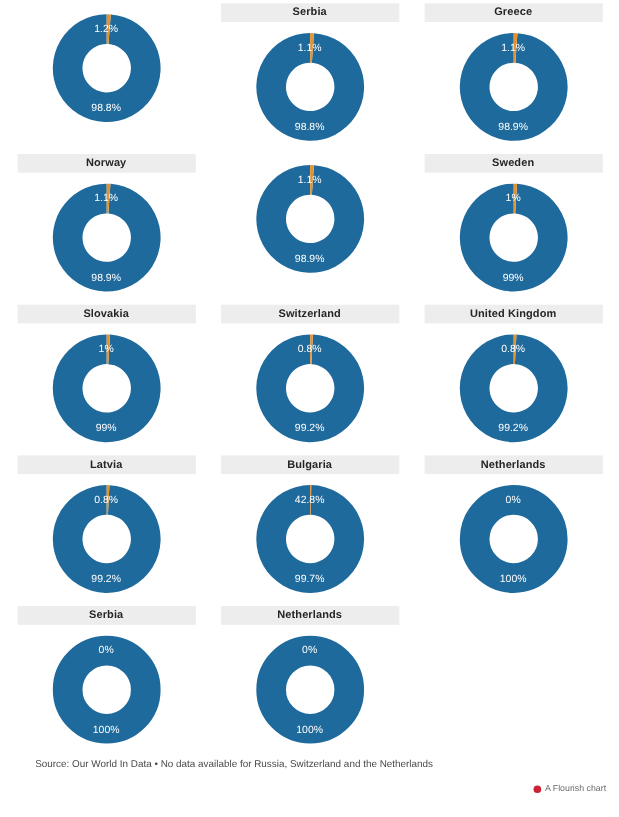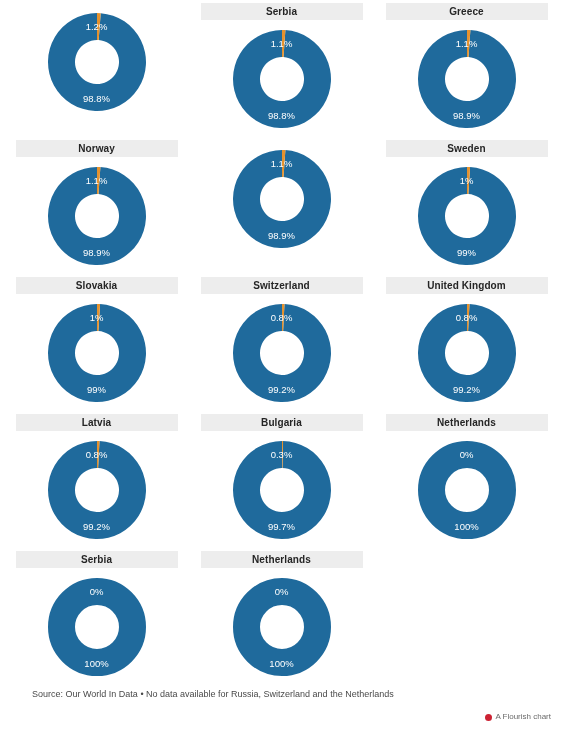--- a/index.html
+++ b/index.html
@@ -232,21 +232,21 @@
     </div>
     <div class="donut-cell">
       <div class="cell-title-band">
         <span class="cell-title">Bulgaria</span>
       </div>
       <div class="donut-wrap">
         <svg viewBox="0 0 112 112">
           <path d="M 56.923573546055 7.008704733340359 A 49 49 0 1 1 55.99999999999999 7 L 55.99999999999999 34 A 22 22 0 1 0 56.41466567373898 34.003908247622206 Z" fill="#1f6a9c"></path>
           <path d="M 56 7 A 49 49 0 0 1 57.068929366693496 7.0116606730844495 L 56.479927470760344 34.005235404242 A 22 22 0 0 0 56 34 Z" fill="#e5922e"></path>
         </svg>
-        <div class="slice-label label-top">0.3%</div>
+        <div class="slice-label label-top">42.8%</div>
         <div class="slice-label label-bottom">99.7%</div>
       </div>
     </div>
     <div class="donut-cell">
       <div class="cell-title-band">
         <span class="cell-title">Netherlands</span>
       </div>
       <div class="donut-wrap">
         <svg viewBox="0 0 112 112">
           <circle cx="56" cy="56" r="35.5" fill="none" stroke="#1f6a9c" stroke-width="27"></circle>

